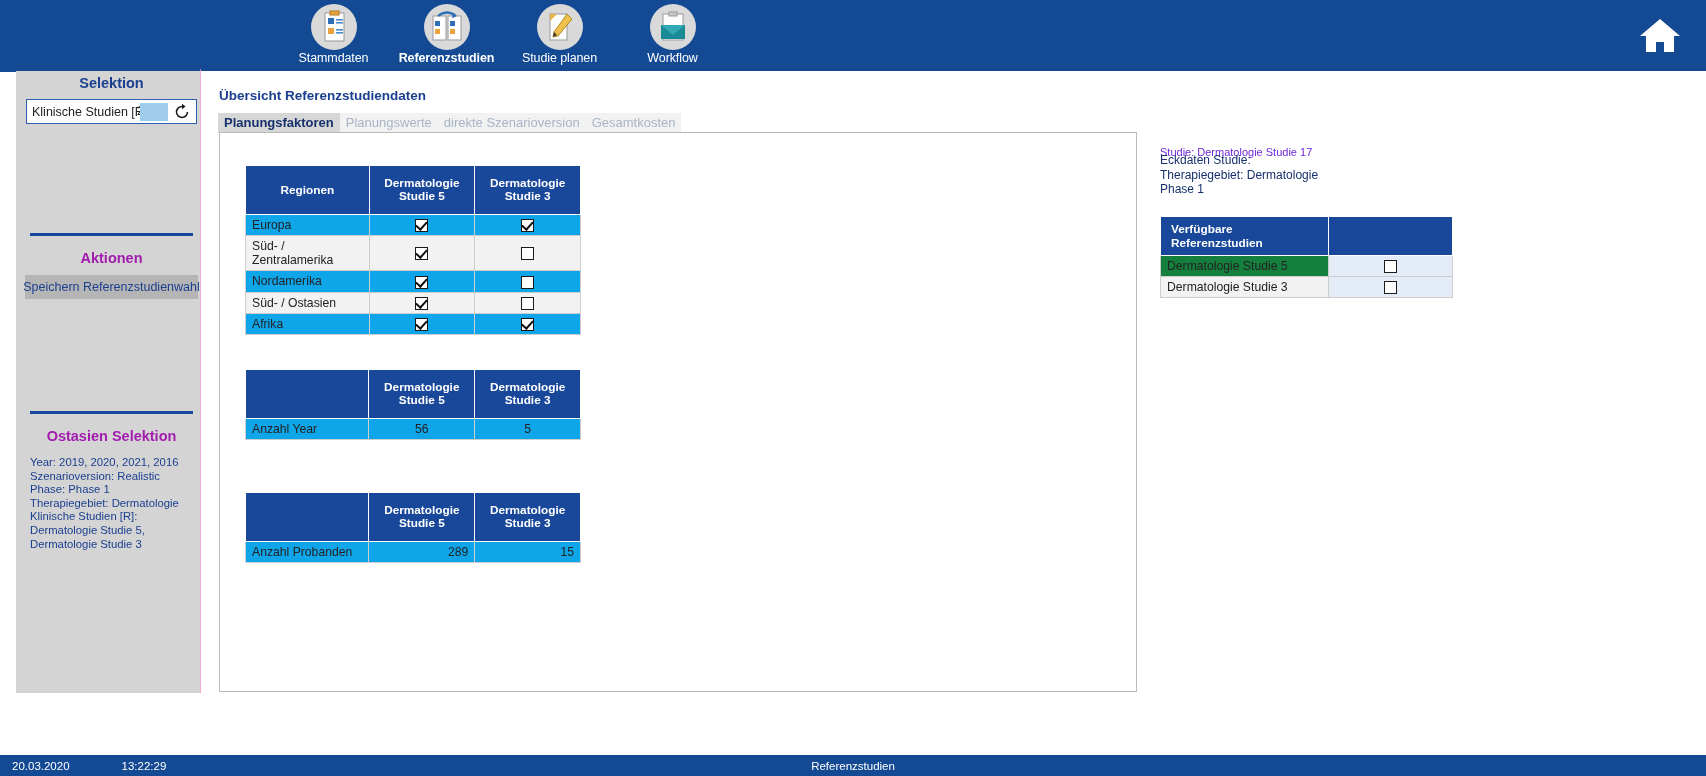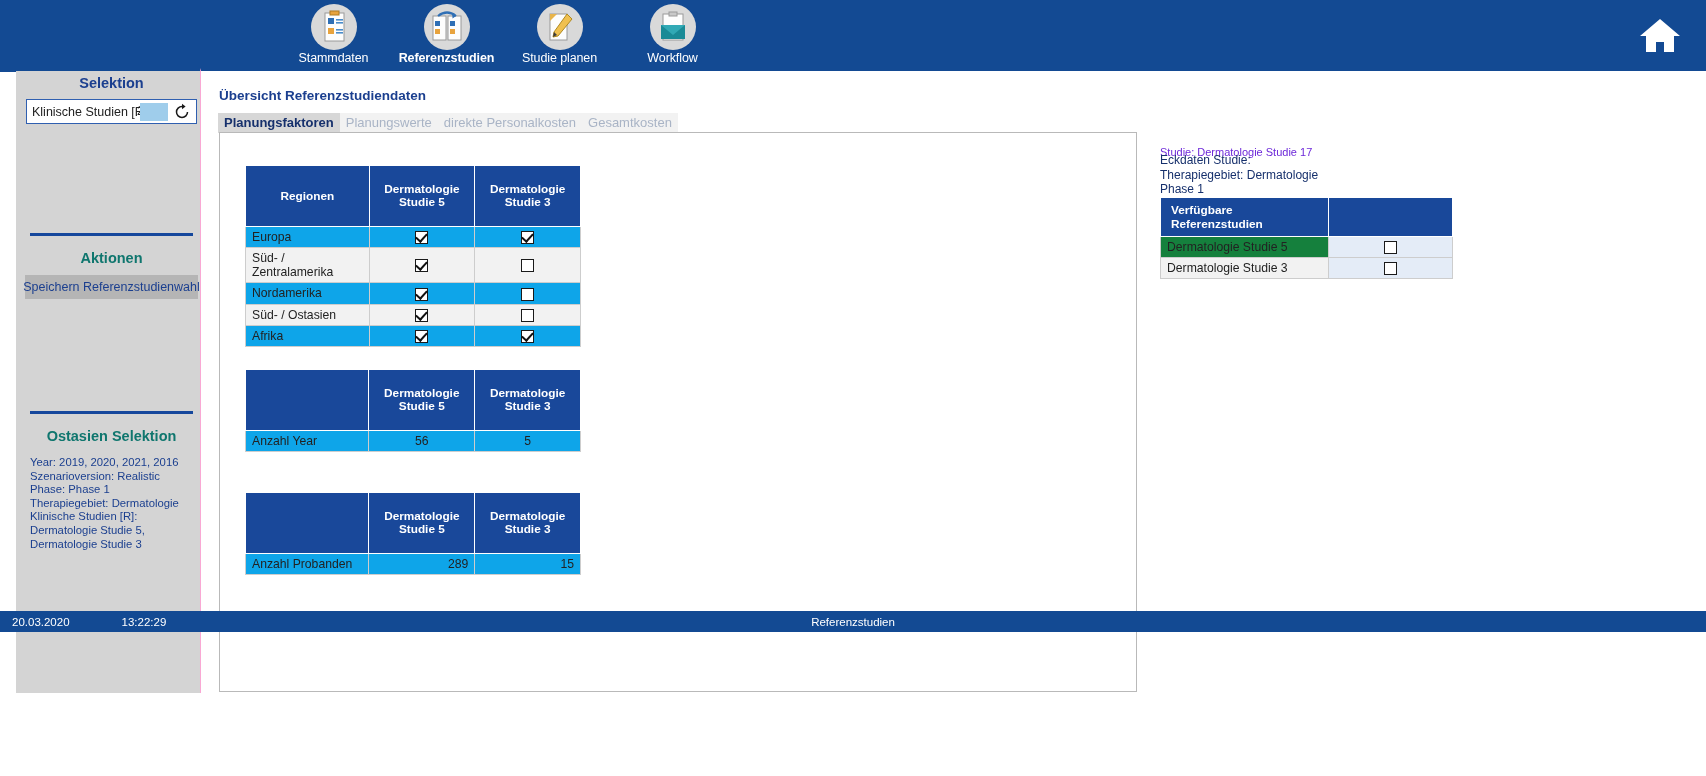--- a/index.html
+++ b/index.html
@@ -3,21 +3,21 @@
 <meta charset="utf-8">
 <style>
   * { box-sizing: border-box; }
   html, body {
     margin: 0; padding: 0;
     width: 1706px; height: 776px;
     overflow: hidden;
     background: #ffffff;
     font-family: "Liberation Sans", sans-serif;
   }
-  .app { position: relative; width: 1706px; height: 632px; }
+  .app { position: relative; width: 1706px; height: 776px; }
 
   
   .topbar {
     position: absolute; left: 0; top: 0;
     width: 1706px; height: 72px;
     background: #134a93;
     display: flex; align-items: flex-start;
   }
   .nav-items {
     display: flex; align-items: flex-start;
@@ -89,21 +89,21 @@
     width: 20px; height: 20px;
     display: flex; align-items: center; justify-content: center;
     cursor: pointer;
   }
   .side-divider {
     height: 3px; background: #15479c;
     margin: 109px 14px 0 14px;
   }
   .side-divider.second { margin-top: 112px; }
   .side-title2 {
-    text-align: center; color: #0f766e;
+    text-align: center; color: #a21caf;
     font-weight: bold; font-size: 14.5px;
     margin-top: 14px;
   }
   .action-btn {
     margin: 9px 9px 0 9px;
     background: #b5b5b5;
     color: #1b3f8f;
     font-size: 12.5px;
     height: 24px;
     display: flex; align-items: center; justify-content: center;
@@ -158,21 +158,21 @@
   .tbl {
     border-collapse: collapse;
     position: absolute;
     font-size: 12.2px;
   }
   .tbl th {
     background: #19489a; color: #ffffff;
     font-weight: bold; font-size: 11.8px;
     line-height: 13px;
     border: 1px solid #ffffff;
-    padding: 17px 4px;
+    padding: 11px 4px;
     text-align: center;
   }
   .tbl td {
     border: 1px solid #cdcdcd;
     padding: 3px 6px;
     color: #222222;
     height: 21px;
   }
   .tbl tr.odd td { background: #0ea5e9; }
   .tbl tr.even td { background: #f2f2f2; }
@@ -206,20 +206,21 @@
     color: #6d28d9; font-weight: normal; font-size: 11px;
     line-height: 18px;
     width: 210px;
   }
   .study-meta {
     color: #16306c; font-size: 12px; line-height: 14.6px;
     margin-top: -8px;
   }
   .ref-tbl {
     border-collapse: collapse;
+    margin-top: 19px;
     font-size: 12.2px;
   }
   .ref-tbl th {
     background: #19489a; color: #ffffff;
     font-weight: bold; font-size: 11.8px;
     border: 1px solid #ffffff;
     padding: 5px 10px;
     text-align: left;
   }
   .ref-tbl td {
@@ -353,21 +354,21 @@
       <div>Klinische Studien [R]: Dermatologie Studie 5, Dermatologie Studie 3</div>
     </div>
   </div>
 
   <div class="main">
     <div class="page-title">Übersicht Referenzstudiendaten</div>
 
     <div class="tabs">
       <div class="tab active">Planungsfaktoren</div>
       <div class="tab">Planungswerte</div>
-      <div class="tab">direkte Personalkosten</div>
+      <div class="tab">direkte Szenarioversion</div>
       <div class="tab">Gesamtkosten</div>
     </div>
 
     <div class="content-panel">
 
       <table class="tbl" style="left:25px; top:32px; width:336px;">
         <thead>
           <tr>
             <th style="width:124px;">Regionen</th>
             <th style="width:106px;">Dermatologie<br>Studie 5</th>

